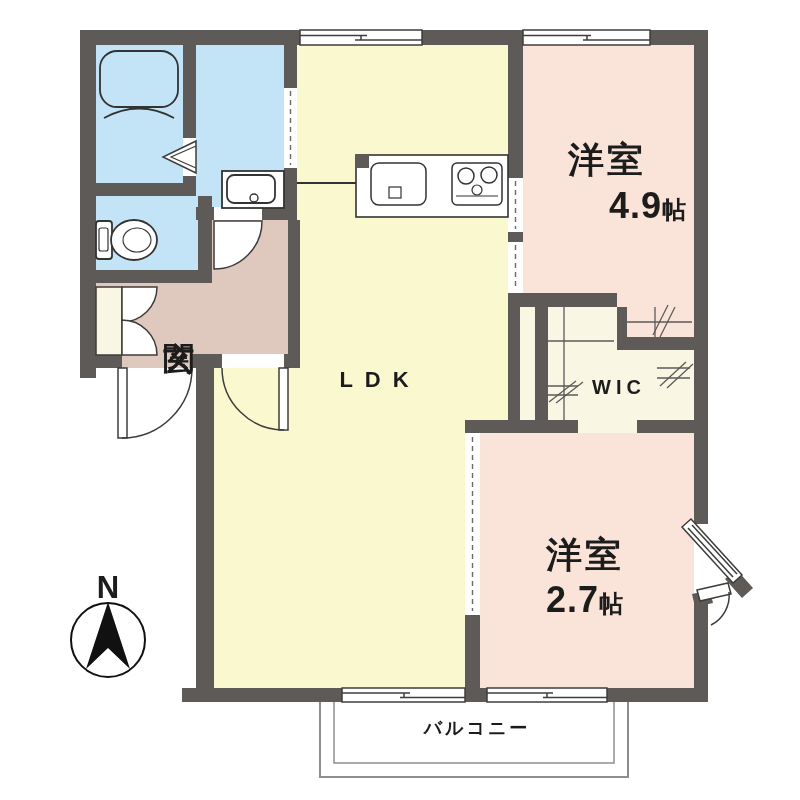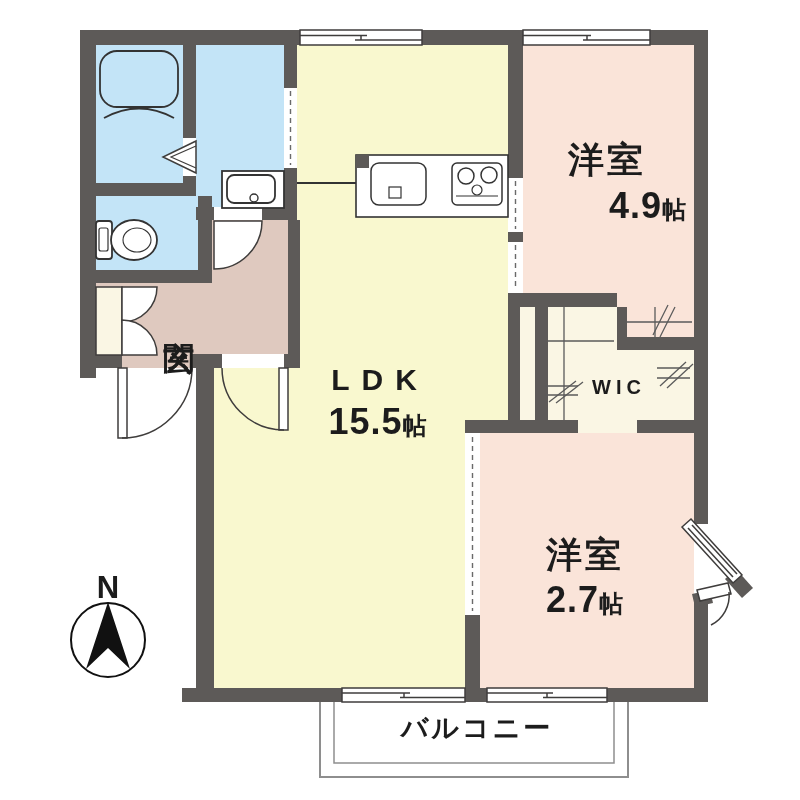--- a/index.html
+++ b/index.html
@@ -4,24 +4,24 @@
 <style>
   html,body{margin:0;padding:0;background:#ffffff;}
   .stage{position:relative;width:800px;height:800px;background:#ffffff;overflow:hidden;
          font-family:"Liberation Sans","DejaVu Sans",sans-serif;padding-left:33px;}
   .stage svg{position:absolute;left:0;top:0;}
   .label{position:absolute;transform:translate(-50%,-50%);color:#1c1c1c;font-weight:bold;
          white-space:nowrap;text-align:center;line-height:1.05;}
   .room-name{font-size:36px;letter-spacing:3px;}
   .room-size{font-size:36px;letter-spacing:1px;}
   .room-size .unit{font-size:24px;}
-  .ldk-name{font-size:30px;letter-spacing:12px;padding-left:12px;}
+  .ldk-name{font-size:22px;letter-spacing:12px;padding-left:12px;}
   .wic-name{font-size:20px;letter-spacing:5px;}
   .genkan-name{font-size:31px;writing-mode:vertical-rl;letter-spacing:4px;}
-  .balcony-name{font-size:27px;letter-spacing:3px;}
+  .balcony-name{font-size:18px;letter-spacing:3px;}
   .north-n{font-size:31px;}
 </style>
 </head>
 <body>
 
 <div class="stage">
 
 <svg width="800" height="800" viewBox="0 0 800 800">
 
   <g>
@@ -244,21 +244,20 @@
     <circle cx="108" cy="640" r="37" fill="#ffffff" stroke="#111111" stroke-width="2"></circle>
     <polygon points="108,602 130,669 108,648 86,669" fill="#111111"></polygon>
   </g>
 
 </svg>
 
 <div class="label room-name" style="left:607px;top:160px;">洋室</div>
 <div class="label room-size" style="left:604px;top:206px;margin-left:44px;"><span>4.9</span><span class="unit">帖</span></div>
 
 <div class="label ldk-name" style="left:374px;top:380px;">LDK</div>
-<div class="label room-size" style="left:378px;top:422px;"><span>15.5</span><span class="unit">帖</span></div>
 
 <div class="label room-name" style="left:585px;top:555px;">洋室</div>
 <div class="label room-size" style="left:585px;top:600px;"><span>2.7</span><span class="unit">帖</span></div>
 
 <div class="label wic-name" style="left:619px;top:387px;">WIC</div>
 <div class="label genkan-name" style="left:178px;top:320px;">玄関</div>
 <div class="label balcony-name" style="left:477px;top:728px;">バルコニー</div>
 <div class="label north-n" style="left:108px;top:588px;">N</div>
 
 </div>

